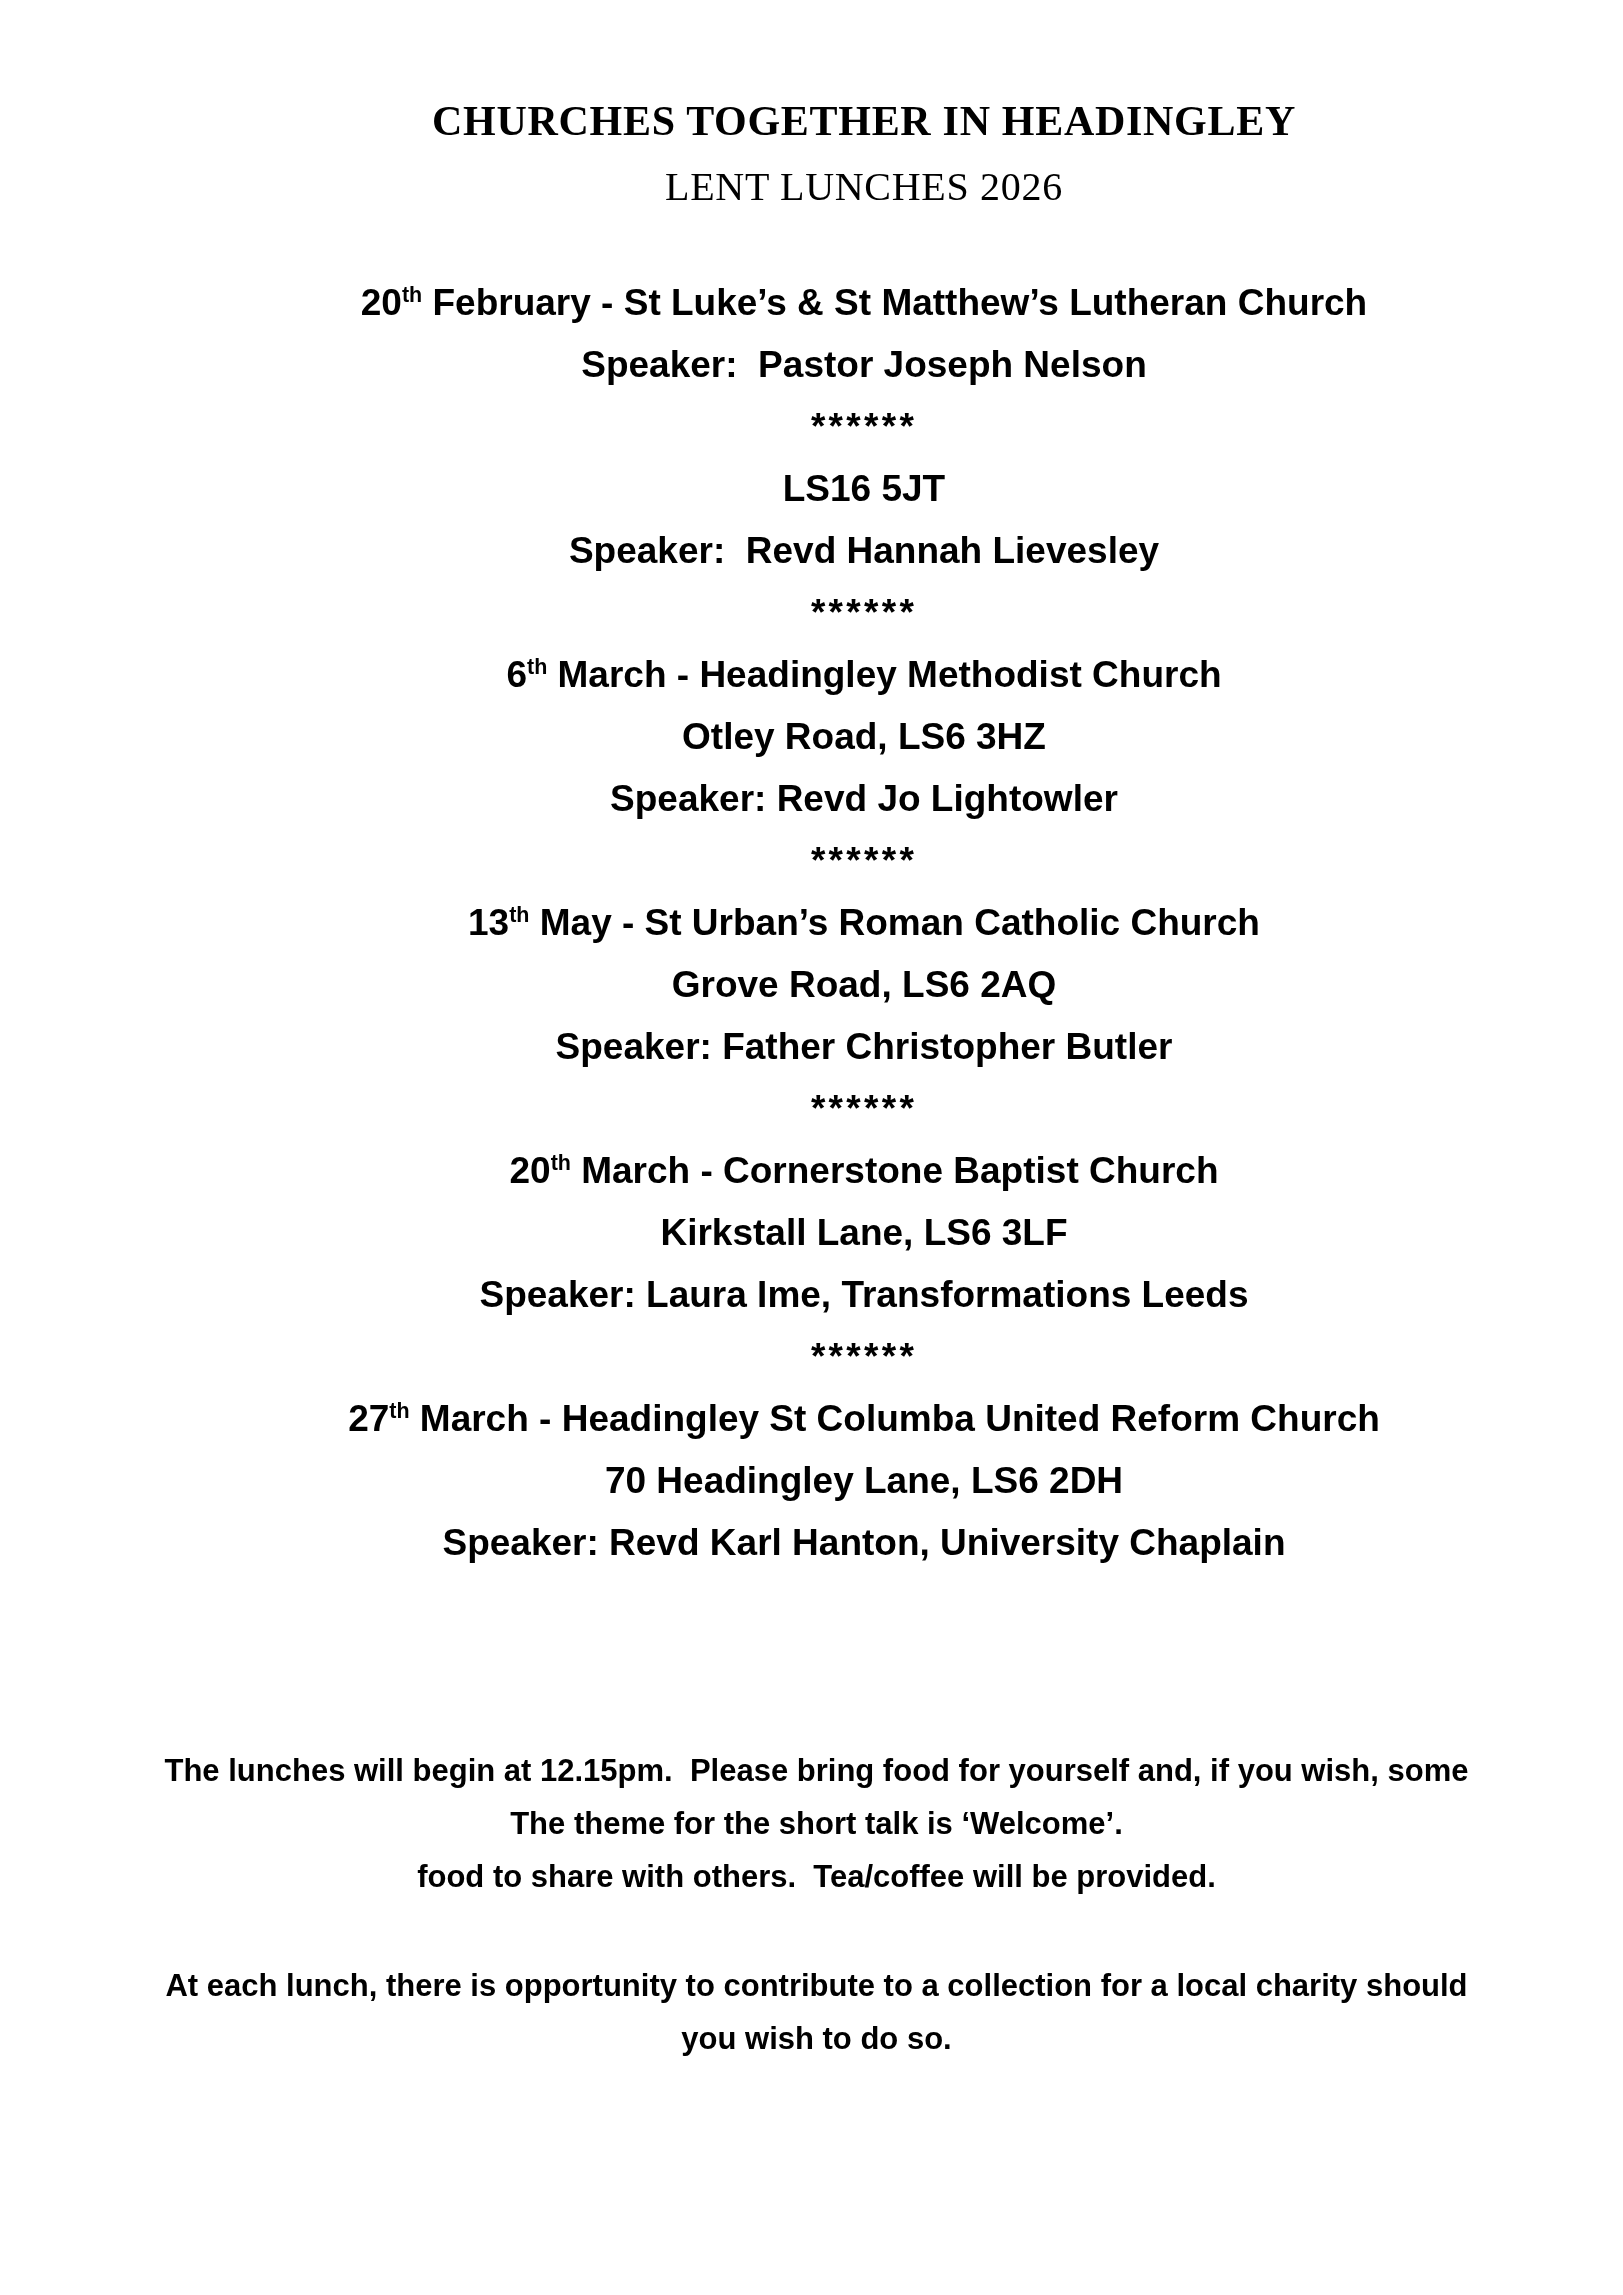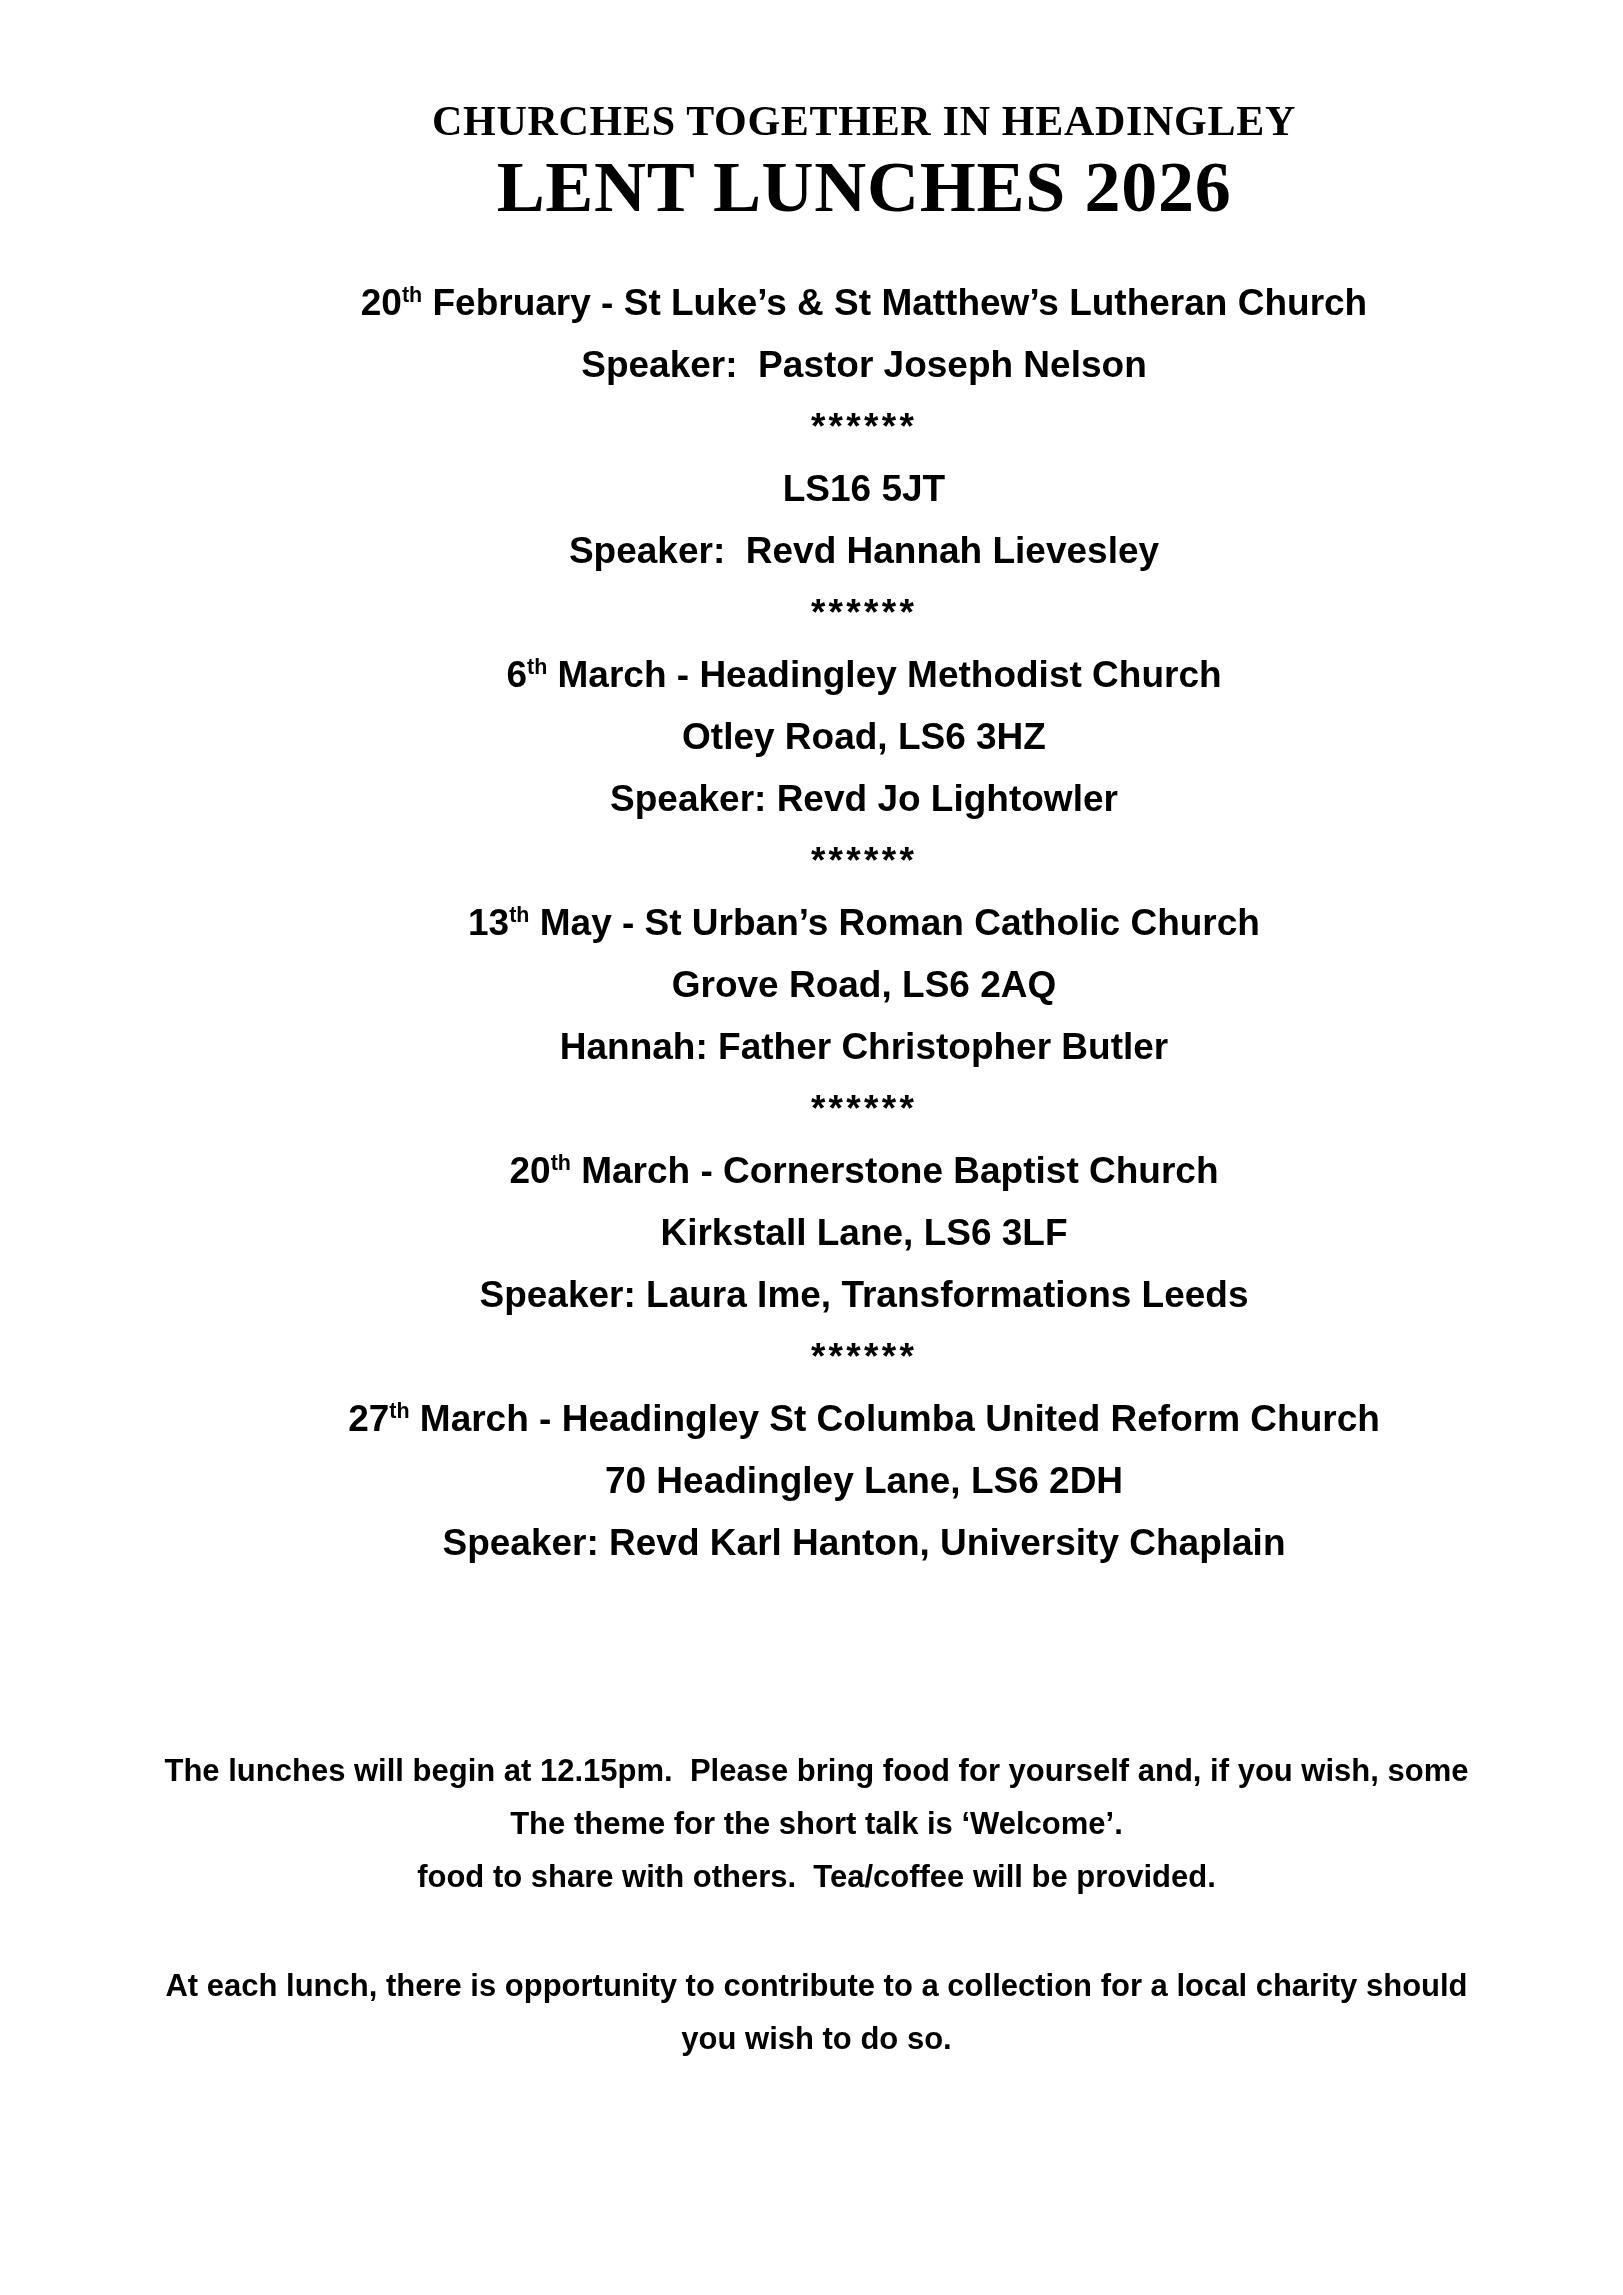--- a/index.html
+++ b/index.html
@@ -19,22 +19,22 @@
   .title-line1 {
     font-family: "Liberation Serif", serif;
     font-weight: 700;
     font-size: 42px;
     line-height: 59px;
     letter-spacing: 0.7px;
     white-space: pre-wrap;
   }
   .title-line2 {
     font-family: "Liberation Serif", serif;
-    font-weight: 700;
-    font-size: 72px;
+    font-weight: 400;
+    font-size: 40px;
     line-height: 72px;
     letter-spacing: 0.7px;
     white-space: pre-wrap;
   }
 
   .events { margin-top: 49px; }
   .line {
     font-family: "Liberation Sans", sans-serif;
     font-weight: 700;
     font-size: 37px;
@@ -89,21 +89,21 @@
     <div class="event">
       <div class="line"><span>6</span><span class="ordinal">th</span><span> March - Headingley Methodist Church</span></div>
       <div class="line">Otley Road, LS6 3HZ</div>
       <div class="line">Speaker: Revd Jo Lightowler</div>
       <div class="line separator">******</div>
     </div>
 
     <div class="event">
       <div class="line"><span>13</span><span class="ordinal">th</span><span> May - St Urban’s Roman Catholic Church</span></div>
       <div class="line">Grove Road, LS6 2AQ</div>
-      <div class="line">Hannah: Father Christopher Butler</div>
+      <div class="line">Speaker: Father Christopher Butler</div>
       <div class="line separator">******</div>
     </div>
 
     <div class="event">
       <div class="line"><span>20</span><span class="ordinal">th</span><span> March - Cornerstone Baptist Church</span></div>
       <div class="line">Kirkstall Lane, LS6 3LF</div>
       <div class="line">Speaker: Laura Ime, Transformations Leeds</div>
       <div class="line separator">******</div>
     </div>
 

